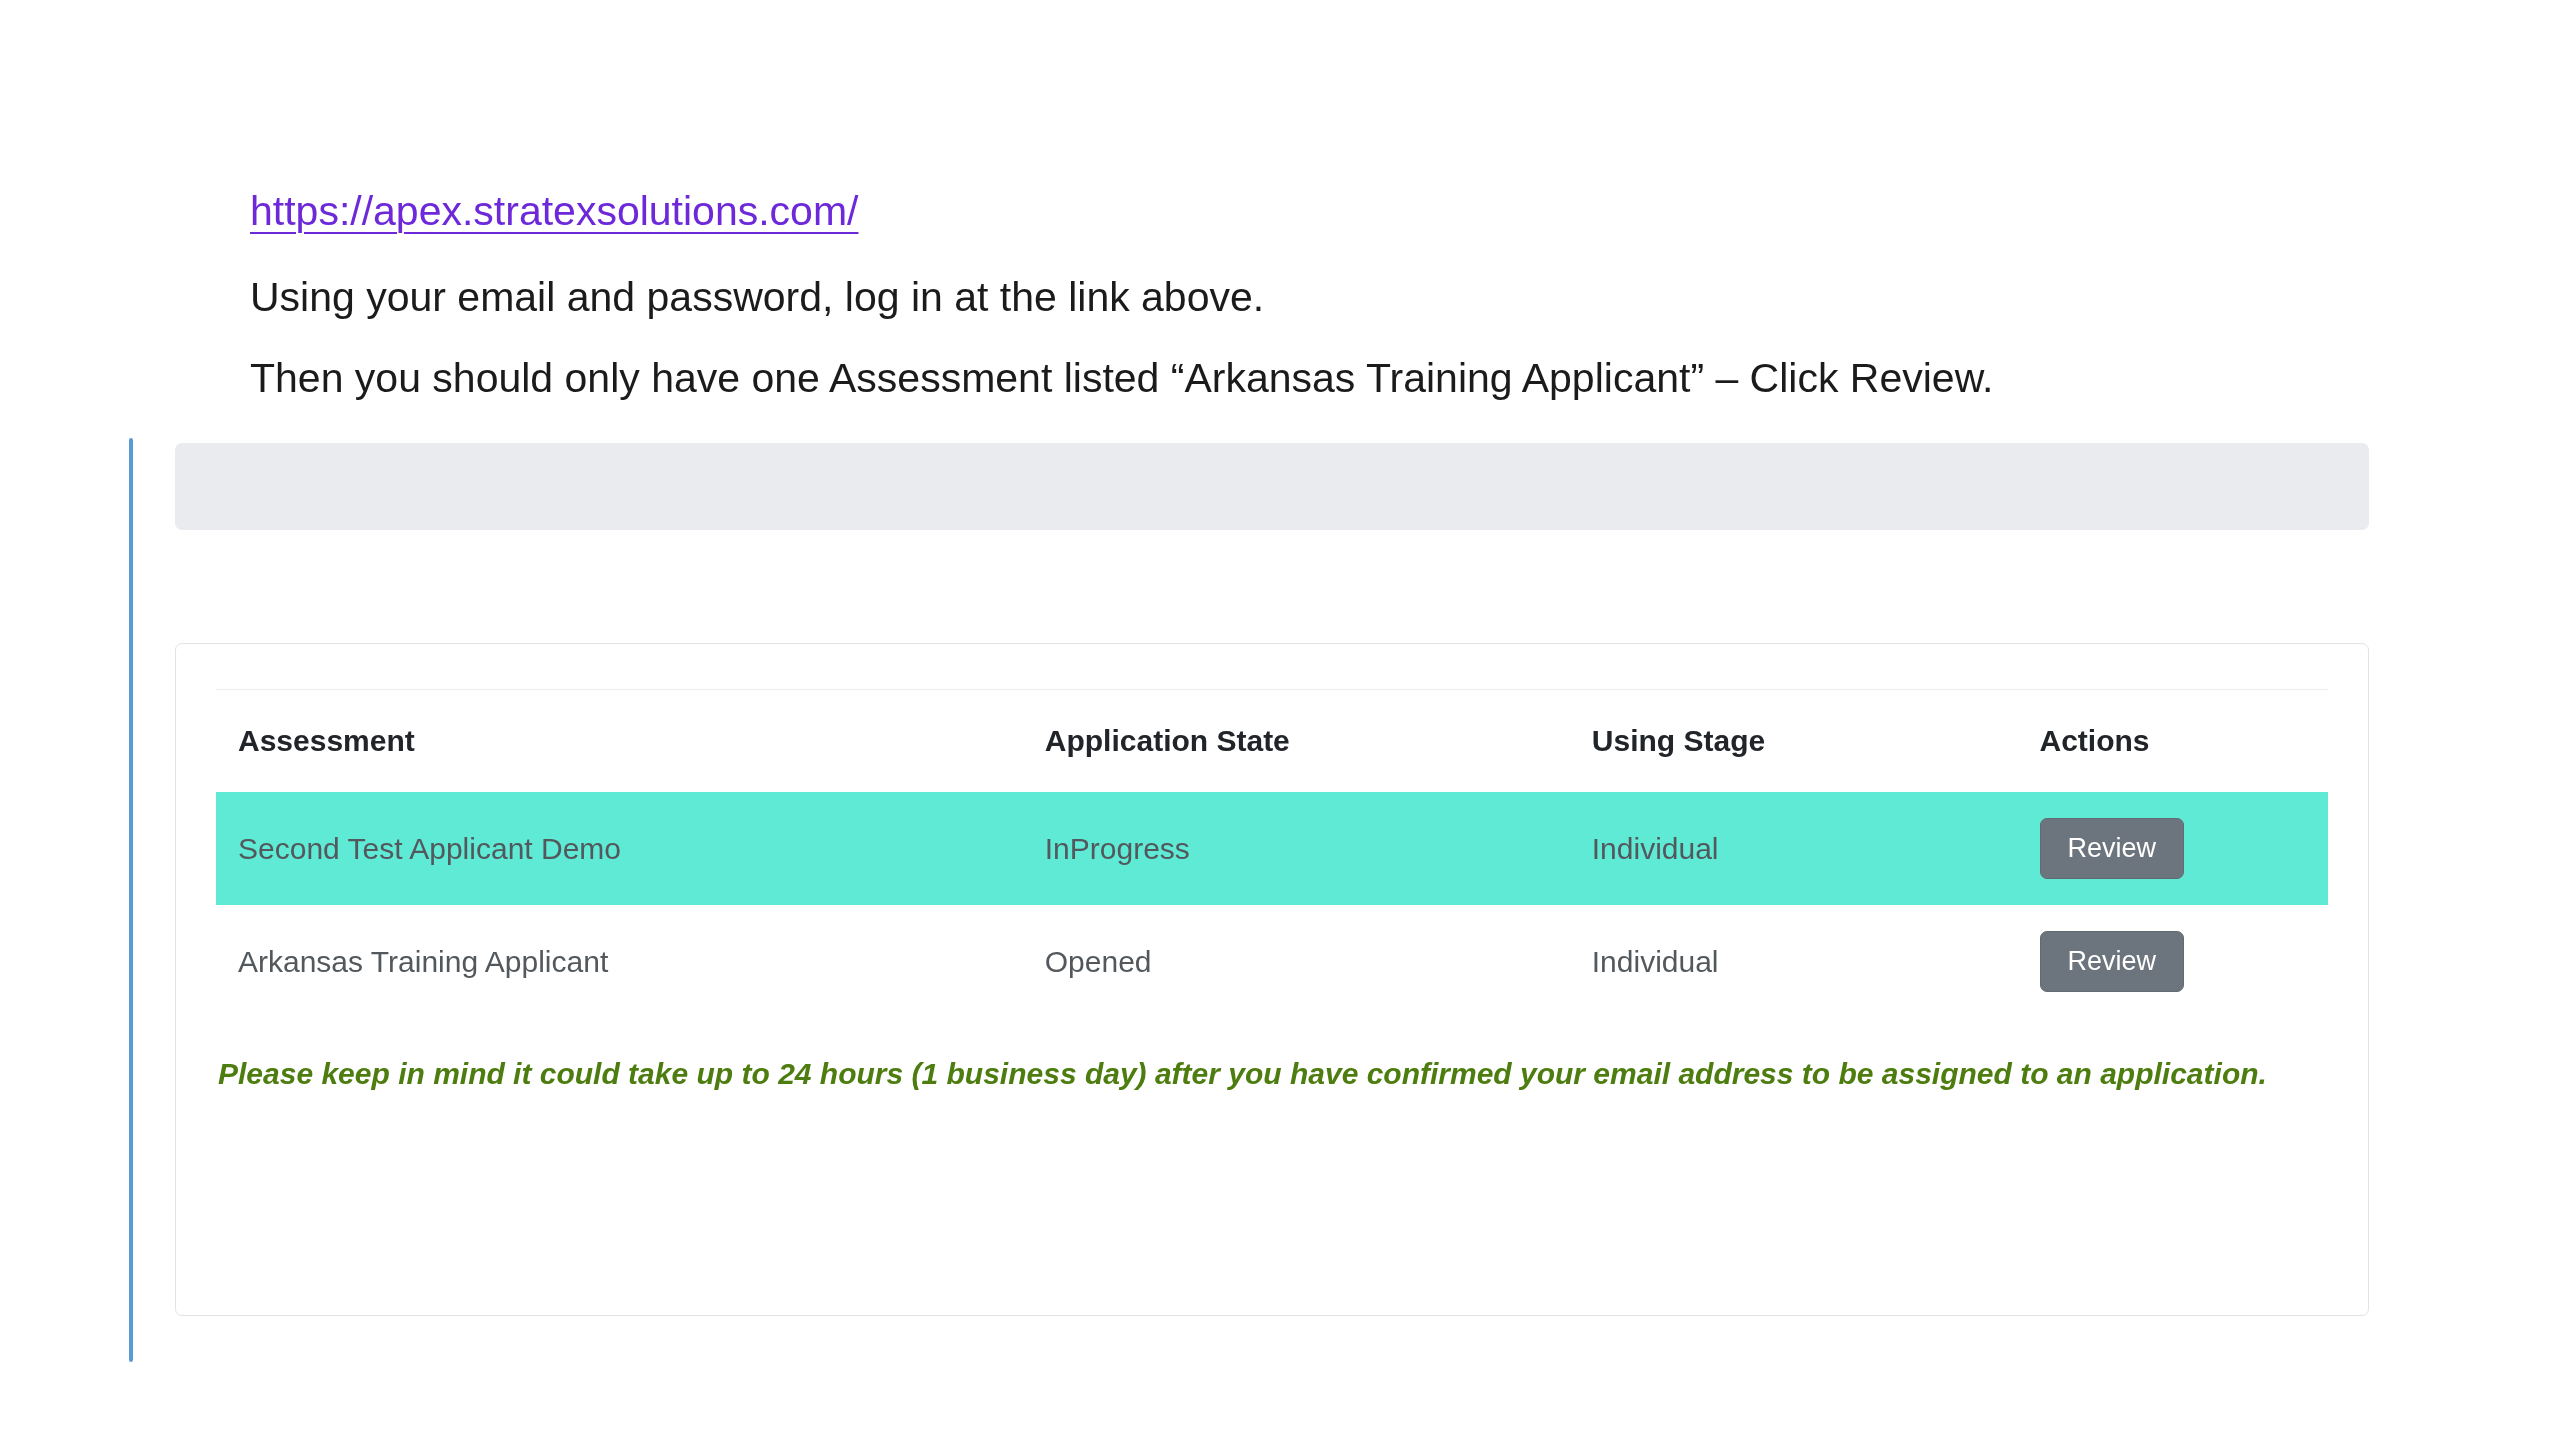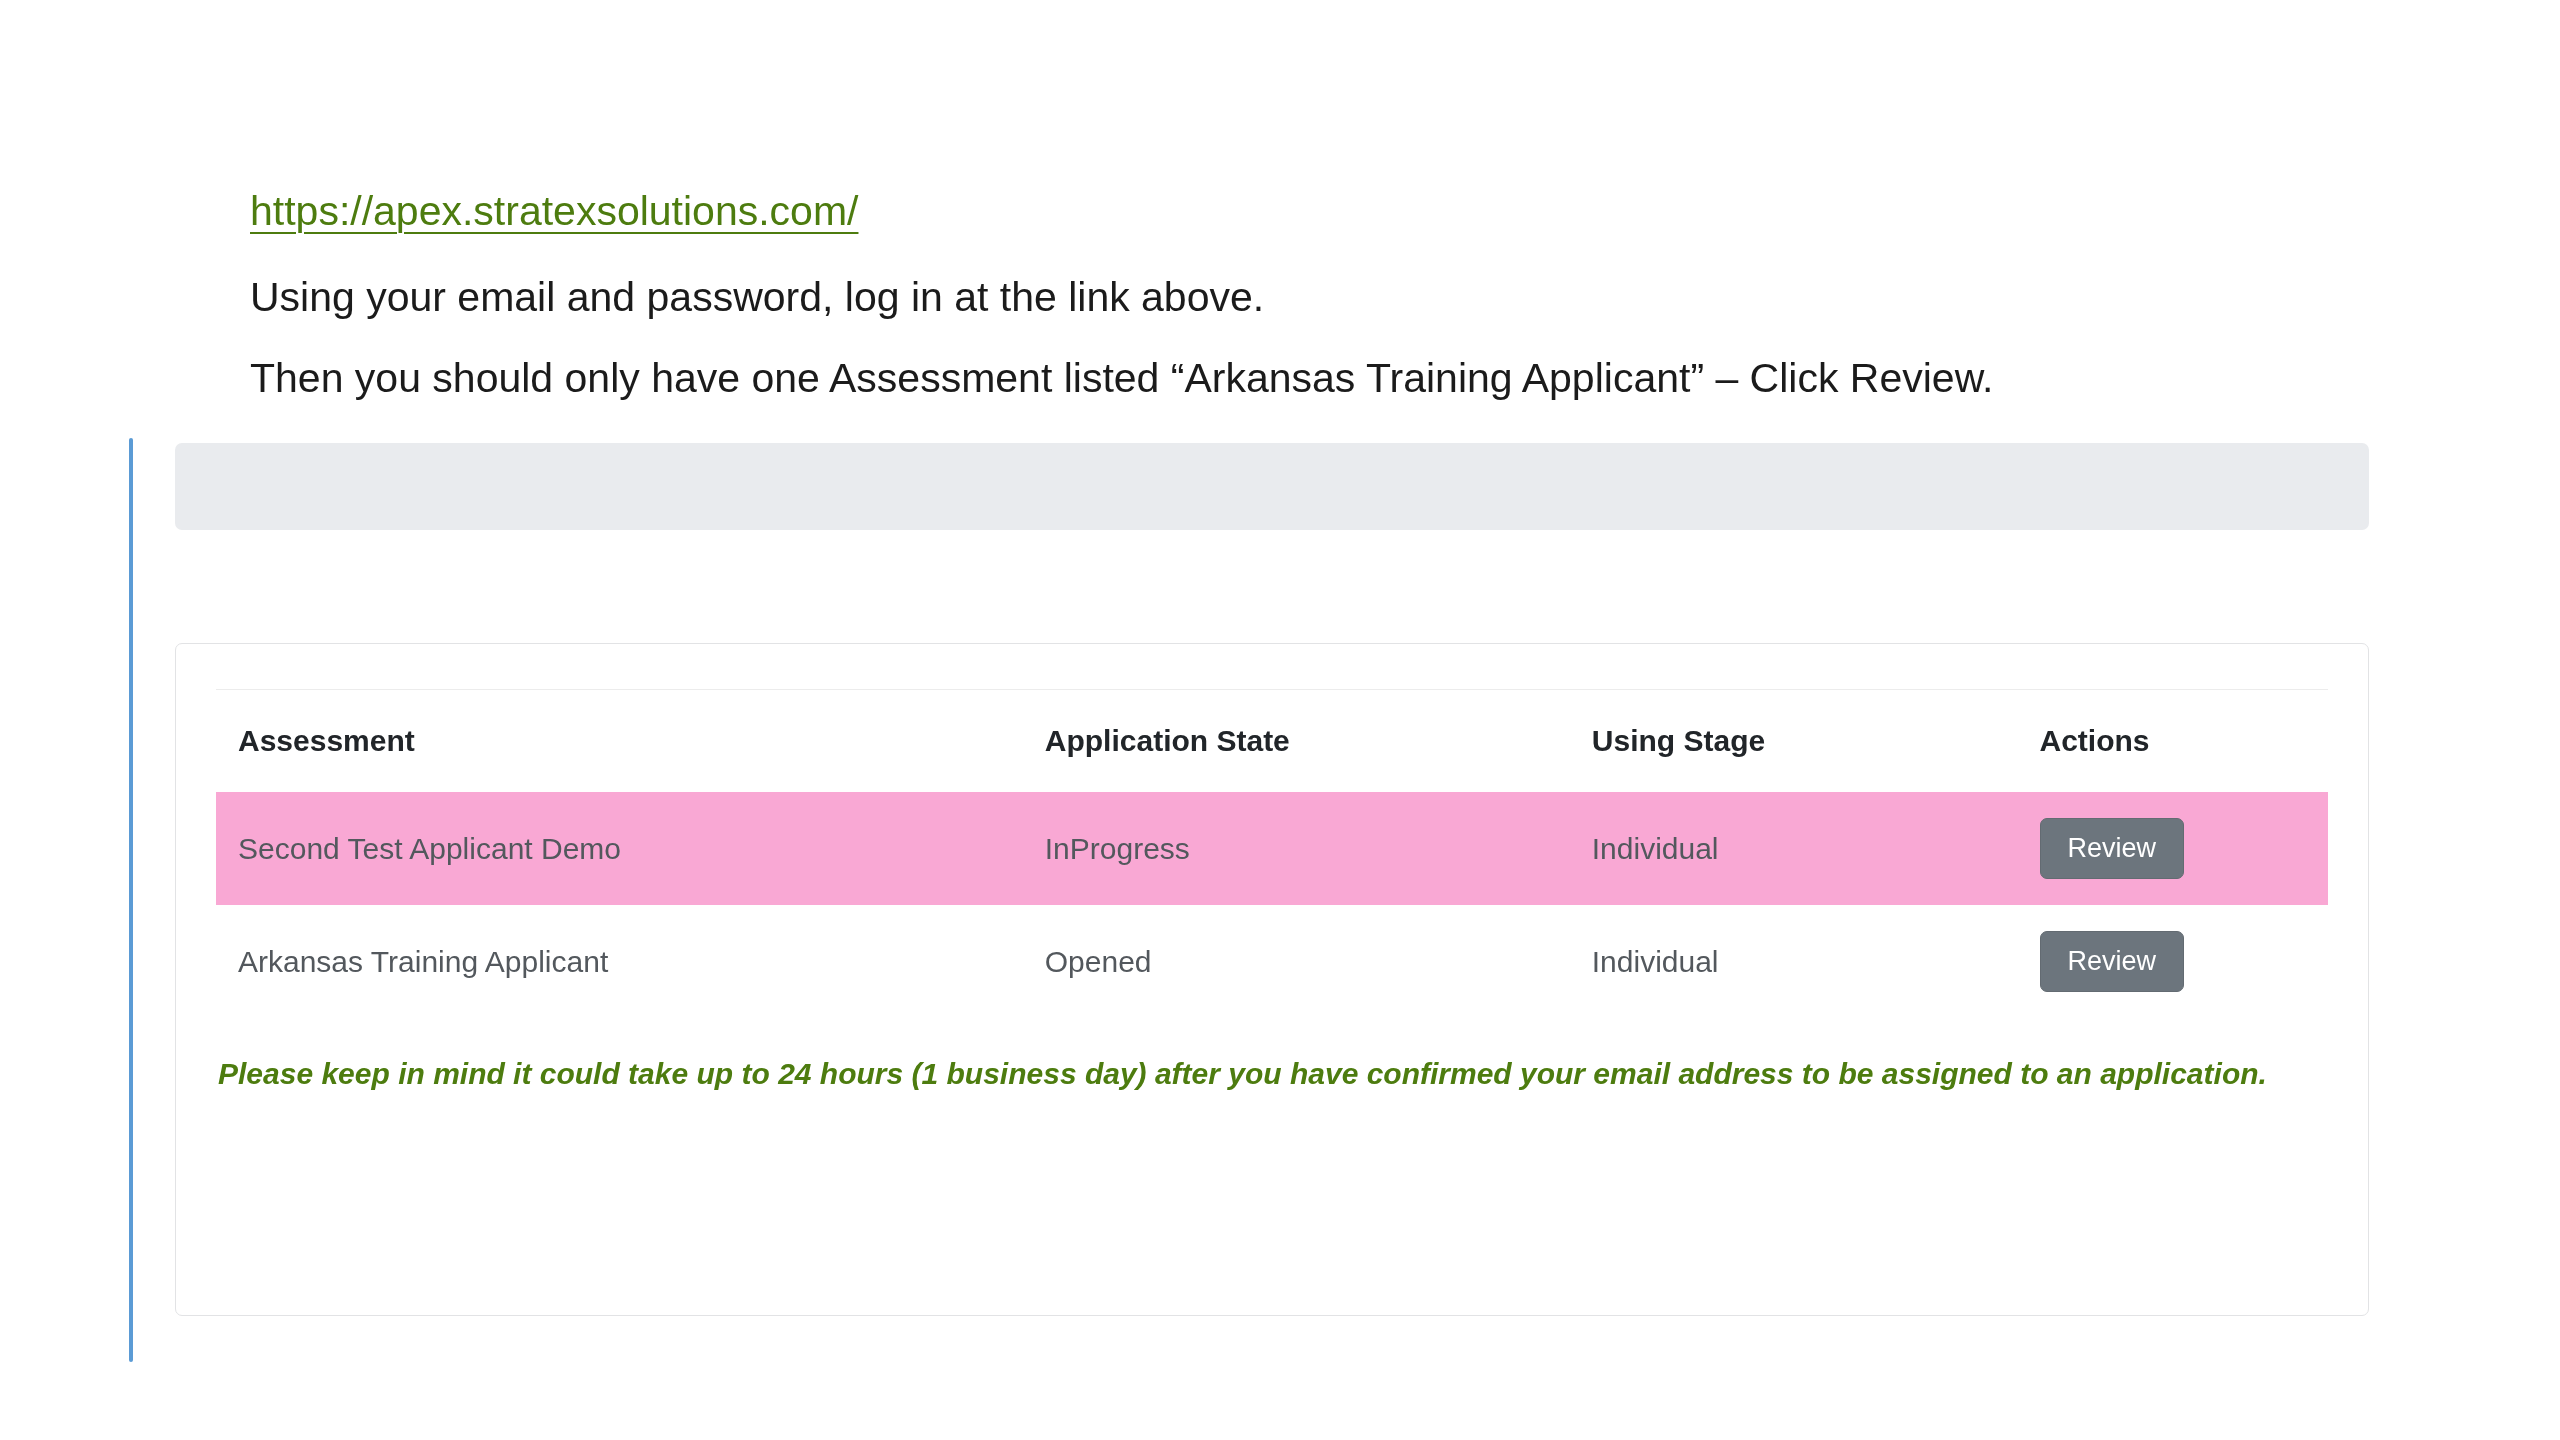--- a/index.html
+++ b/index.html
@@ -4,38 +4,38 @@
 <style>
   * { margin:0; padding:0; box-sizing:border-box; }
   html,body { width:2560px; height:1440px; background:#ffffff; overflow:hidden; }
   body { font-family:"Liberation Sans", sans-serif; position:relative; color:#1d1d1d; }
 
   
   .doc-line { position:absolute; left:250px; font-size:41px; line-height:50px; color:#1b1b1b; white-space:nowrap; }
   .doc-line.link-line { top:186px; }
   .doc-line.line2 { top:272px; }
   .doc-line.line3 { top:353px; }
-  a.doc-link { color:#4d7c0f; text-decoration:underline; text-decoration-thickness:2px; text-underline-offset:7px; cursor:pointer; }
+  a.doc-link { color:#6d28d9; text-decoration:underline; text-decoration-thickness:2px; text-underline-offset:7px; cursor:pointer; }
 
   
   .accent-line { position:absolute; left:129px; top:438px; width:4px; height:924px; background:#5b9bd5; border-radius:2px; }
 
   
   .gray-bar { position:absolute; left:175px; top:443px; width:2194px; height:87px; background:#e9ebee; border-radius:7px; }
 
   
   .panel { position:absolute; left:175px; top:643px; width:2194px; height:673px; background:#ffffff; border:1px solid #e2e3e5; border-radius:7px; }
   .panel-header { height:139px; background:#f8f8f8; border-bottom:1px solid #e4e4e4; border-radius:7px 7px 0 0; display:flex; align-items:center; padding:0 42px; }
   .panel-title { font-size:53px; font-weight:bold; color:#2b2b2b; letter-spacing:0.3px; }
   .panel-body { padding:45px 40px 0 40px; }
 
   table.assess-table { width:100%; border-collapse:collapse; border-top:1px solid #ececec; table-layout:fixed; }
   .assess-table th { text-align:left; font-size:30px; font-weight:bold; color:#212529; padding:34px 22px; }
   .assess-table td { font-size:30px; color:#53585d; padding:26px 22px; vertical-align:middle; }
-  tr.row-striped { background:#f9a8d4; }
+  tr.row-striped { background:#5eead4; }
   .review-btn { display:inline-block; background:#6c757d; border:1px solid #636b72; color:#ffffff; font-family:"Liberation Sans", sans-serif; font-size:27px; padding:14px 27px; border-radius:7px; cursor:pointer; }
 
   .note { margin:28px 2px 0 2px; font-size:30px; line-height:55px; font-weight:bold; font-style:italic; color:#4d7c0f; max-width:2115px; }
 </style>
 </head>
 <body>
 
 <p class="doc-line link-line"><a class="doc-link" href="#" title="https://apex.stratexsolutions.com/">https://apex.stratexsolutions.com/</a></p>
 
 <p class="doc-line line2">Using your email and password, log in at the link above.</p>

